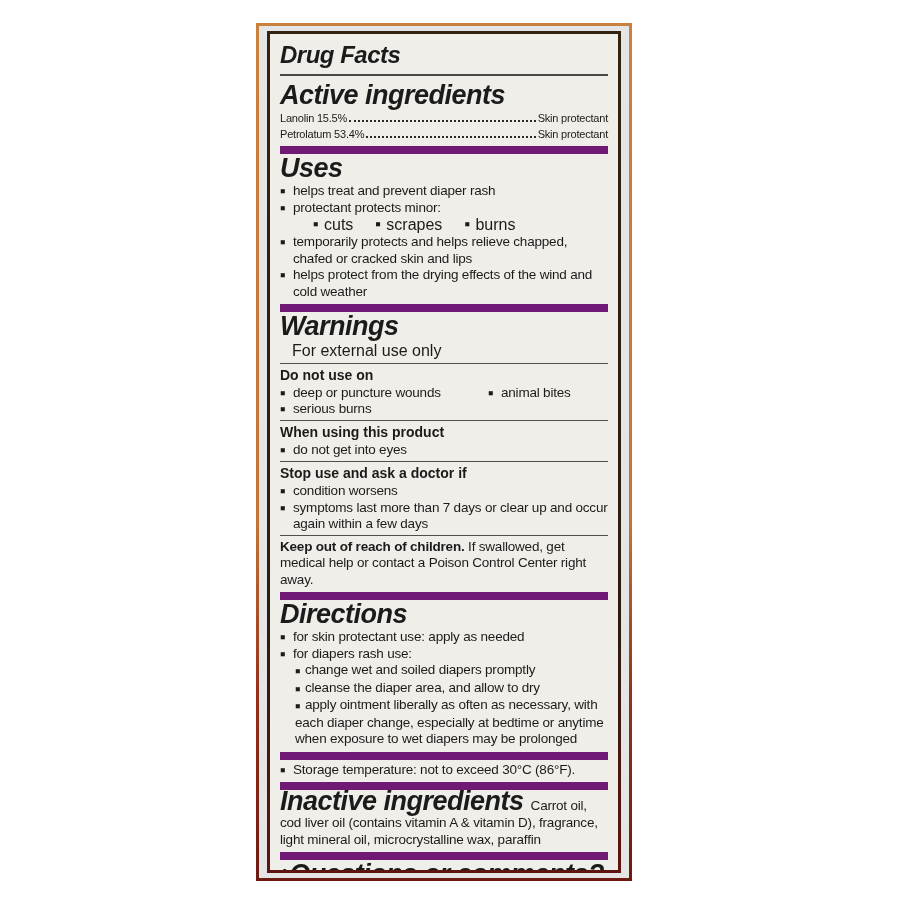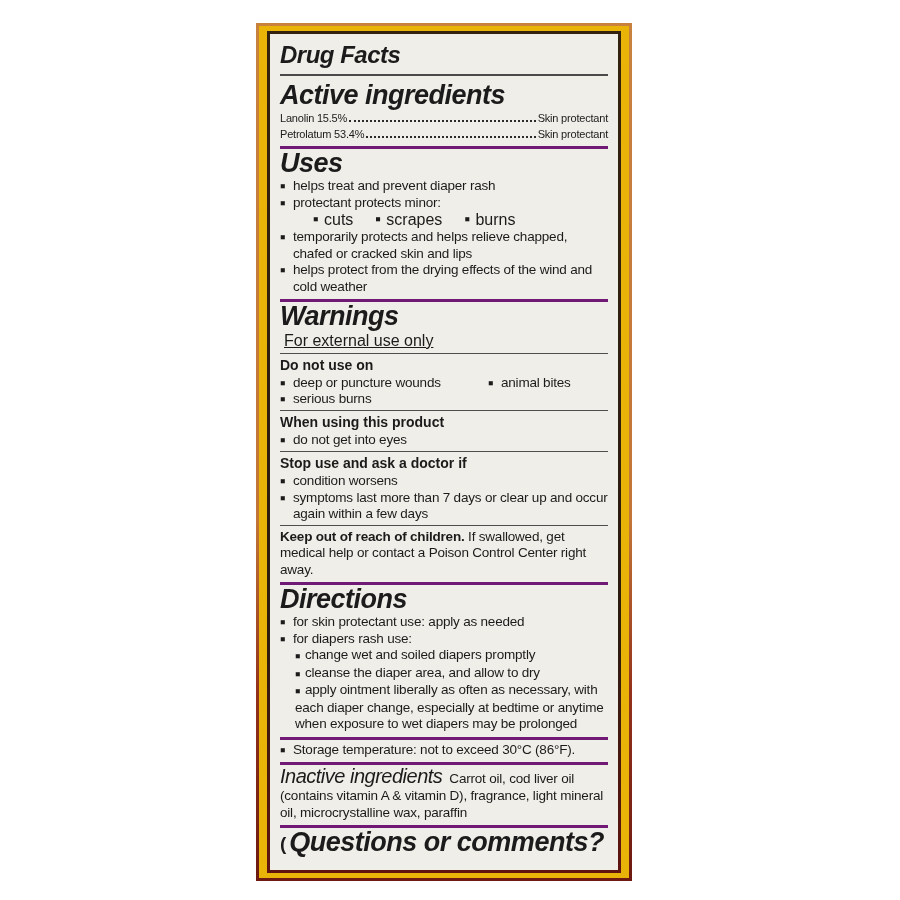--- a/index.html
+++ b/index.html
@@ -6,61 +6,61 @@
   body{
     width:900px;height:900px;background:#ffffff;position:relative;
     font-family:"Liberation Sans",sans-serif;color:#1b1b1b;
     -webkit-font-smoothing:antialiased;
   }
   .package{
     position:absolute;left:256px;top:23px;width:376px;height:858px;
     box-sizing:border-box;
     border:3px solid;
     border-image:linear-gradient(180deg,#c9813e 0%,#c27536 58%,#93321c 78%,#6d1a12 100%) 1;
-    background:#eab308;
+    background:#e5e5e5;
     padding:5px 8px;
   }
   .label{
     box-sizing:border-box;width:100%;height:100%;
     background:#f0eee8;
     border:3px solid;
     border-image:linear-gradient(180deg,#33220f 0%,#2c1c10 72%,#5f1410 100%) 1;
     padding:2px 10px 4px;
     overflow:hidden;
   }
   .sec{padding:2px 0 4px;}
-  .thick-top{border-top:3px solid #701a75;}
+  .thick-top{border-top:8px solid #701a75;}
   h1{
     font-size:24px;font-style:italic;font-weight:bold;
     margin:3px 0 5px;letter-spacing:-0.5px;
   }
   .rule-medium{border-top:2px solid #4a4a4a;height:0;margin:0 0 1px;}
   h2{
     font-size:27px;font-style:italic;font-weight:bold;
     margin:0 0 2px;line-height:25px;letter-spacing:-0.5px;
   }
   h3{font-size:14px;font-weight:bold;margin:3px 0 1px;line-height:17px;}
   .txt,.bul{font-size:13.5px;line-height:16.5px;letter-spacing:-0.2px;}
   .bul{display:flex;}
   .bul .mk{flex:none;width:13px;font-size:8.5px;line-height:16.5px;}
   .bul .tx{flex:1;}
   .subrow-uses{padding-left:33px;display:flex;gap:22px;}
   .subrow-uses .item{display:flex;}
   .subrow-uses .mk{width:11px;font-size:8.5px;line-height:16.5px;}
   .two-col{display:flex;}
   .two-col .col1{width:208px;}
-  .external{font-size:16px;line-height:19px;margin:0 4px 2px;text-decoration:underline;}
+  .external{font-size:16px;line-height:19px;margin:0 12px 2px;}
   hr.thin{border:0;border-top:1.5px solid #4f4f4f;margin:2.5px 0;}
   .keepout{margin:2px 0 0;font-size:13.5px;line-height:16.5px;letter-spacing:-0.2px;}
   .ing-row{display:flex;align-items:baseline;font-size:11px;line-height:16px;letter-spacing:-0.2px;}
   .ing-row .leader{flex:1;border-bottom:2px dotted #2a2a2a;margin:0 2px 3px;}
   .dir-subs{padding-left:15px;}
   .dir-sub{font-size:13.5px;line-height:16.5px;letter-spacing:-0.2px;}
   .mk-inline{font-size:8.5px;margin-right:5px;}
-  .h2inline{font-size:20px;font-style:italic;font-weight:normal;letter-spacing:-0.5px;margin-right:7px;}
+  .h2inline{font-size:27px;font-style:italic;font-weight:bold;letter-spacing:-0.5px;margin-right:7px;}
   .inactive-p{margin:1px 0 0;font-size:13.5px;line-height:17px;letter-spacing:-0.2px;}
   .q-head{display:flex;align-items:baseline;}
   .phone-icon{font-weight:bold;font-size:19px;margin-right:3px;transform:translateY(-1px);}
 </style>
 </head>
 <body>
 
 <div class="package">
   <div class="label">
 

